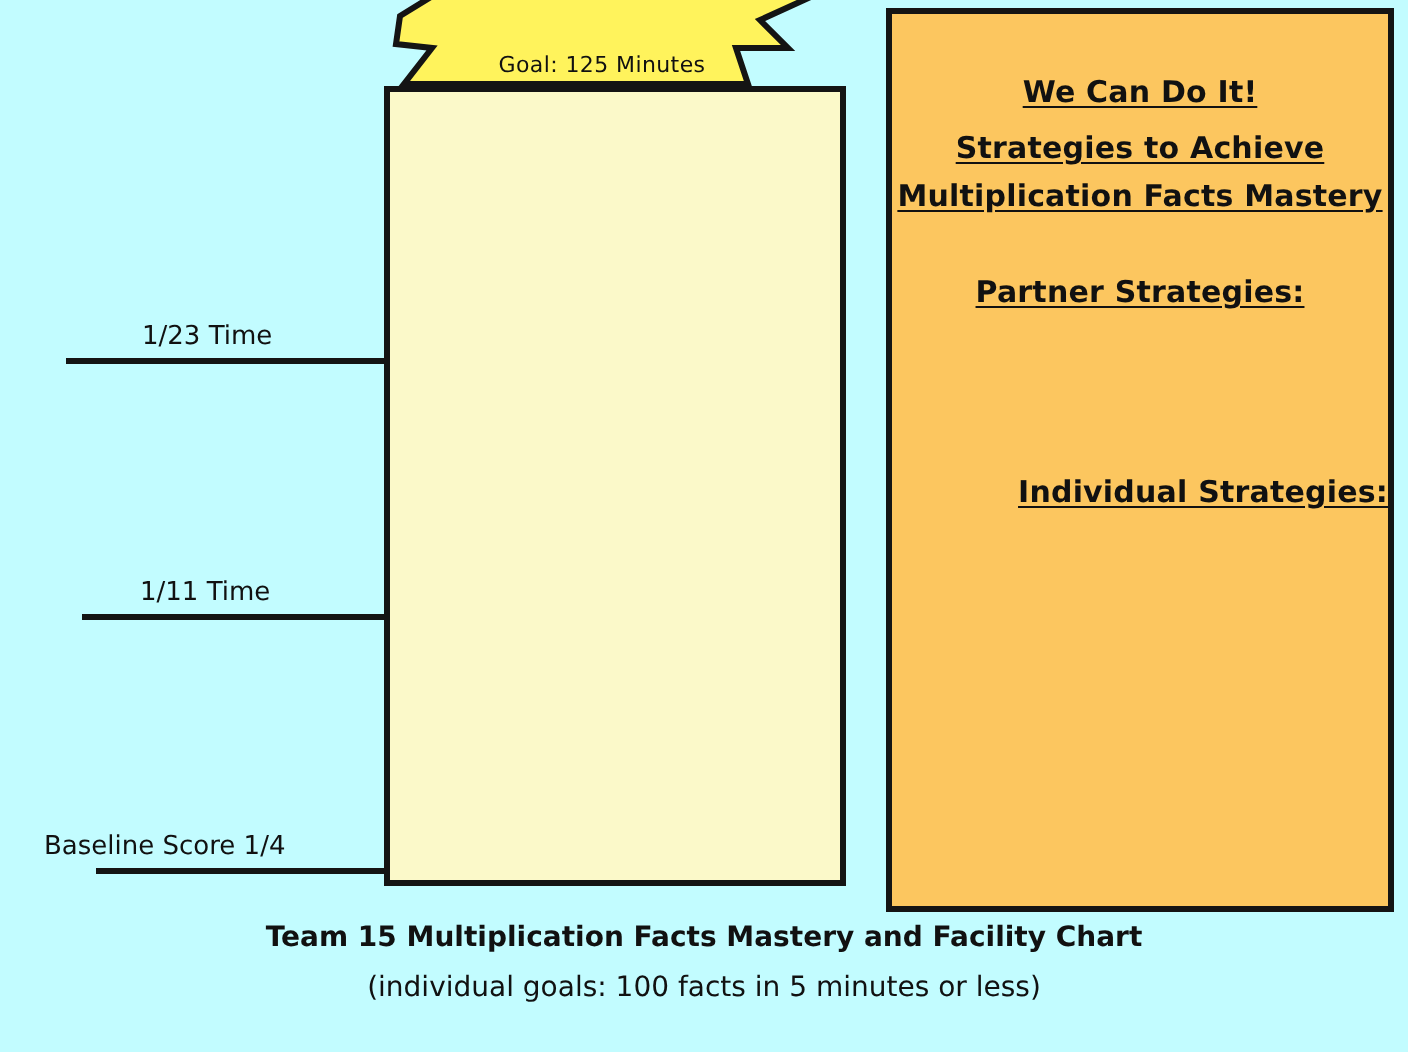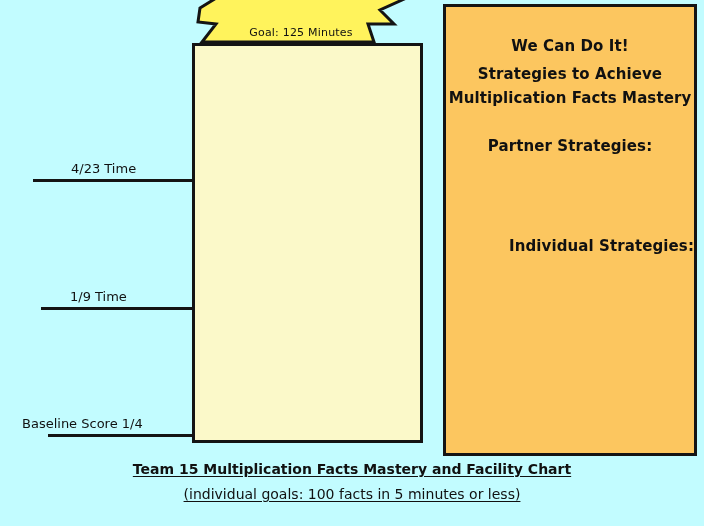--- a/index.html
+++ b/index.html
@@ -104,20 +104,21 @@
     width: 100%;
     height: 100%;
   }
   .panel-heading {
     position: absolute;
     width: 100%;
     text-align: center;
     font-size: 15px;
     font-weight: bold;
     color: #111;
+    text-decoration: underline;
     text-underline-offset: 2px;
     letter-spacing: .1px;
     white-space: nowrap;
   }
   #panel-title-1 { top: 30px; }
   #panel-title-2 { top: 58px; }
   #panel-title-3 { top: 82px; }
   #panel-partner  { top: 130px; }
   #panel-individual { top: 230px; text-align: right; }
   #panel-class    { top: 330px; }
@@ -133,21 +134,20 @@
   #caption-line-1 {
     top: 461px;
     font-size: 14px;
     font-weight: bold;
   }
   #caption-line-2 {
     top: 486px;
     font-size: 14px;
   }
   .caption span {
-    text-decoration: underline;
     text-underline-offset: 2px;
     margin-top: 32px;
   }
   
   #caption-line-1, #caption-line-2 { padding-right: 16px; }
 </style>
 </head>
 <body>
 
 <div id="stage">
@@ -155,26 +155,26 @@
   <div class="starburst-wrap">
     <svg width="210" height="80" viewBox="0 0 210 80" xmlns="http://www.w3.org/2000/svg">
       <polygon points="4,42 30,26 14,8 42,12 38,-8 62,6 68,-16 86,2 100,-20 114,0 130,-18 140,4 160,-12 164,10 190,2 180,22 206,34 184,44 198,58 172,58 178,76 6,76 20,58 2,56" fill="#fff35c" stroke="#141414" stroke-width="3" stroke-linejoin="miter"></polygon>
     </svg>
   </div>
   <div class="goal-label">Goal: 125 Minutes</div>
 
   <div class="column"></div>
 
   <div class="level" id="level-goal123">
-    <div class="lv-label">4/23 Time</div>
+    <div class="lv-label">1/23 Time</div>
     <div class="rule"></div>
   </div>
 
   <div class="level" id="level-goal111">
-    <div class="lv-label">1/9 Time</div>
+    <div class="lv-label">1/11 Time</div>
     <div class="rule"></div>
   </div>
 
   <div class="level" id="level-baseline">
     <div class="lv-label">Baseline Score 1/4</div>
     <div class="rule"></div>
   </div>
 
   <div class="panel">
     <div class="panel-inner">

